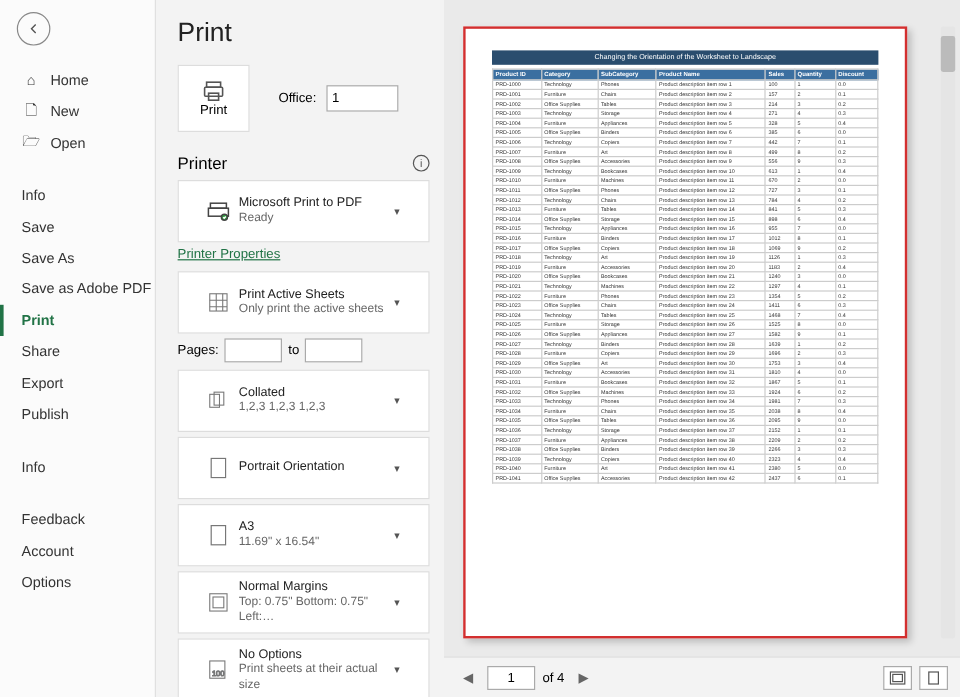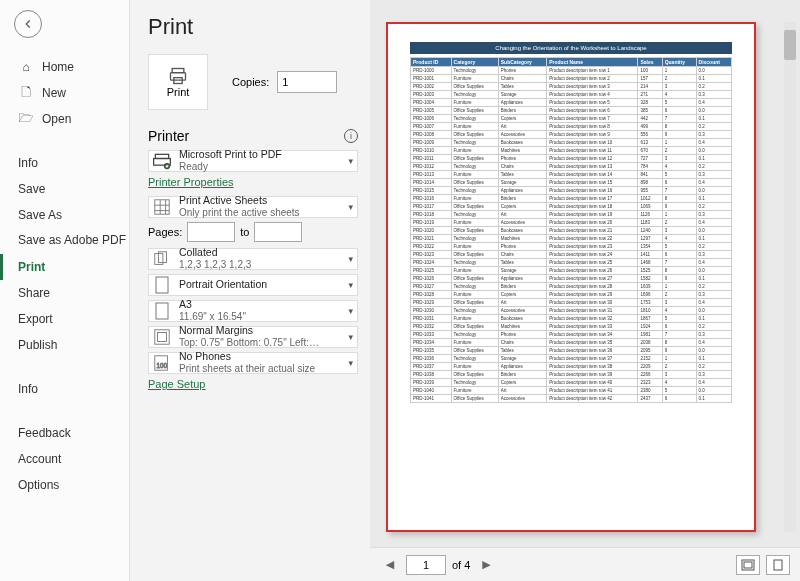--- a/index.html
+++ b/index.html
@@ -16,21 +16,21 @@
 .main { position: absolute; left: 130px; top: 0; width: 240px; height: 581px; padding: 14px 12px 0 18px; }
 .title { font-size: 22px; font-weight: 400; color: #222; margin-bottom: 14px; }
 .print-row { display: flex; align-items: center; gap: 24px; margin-bottom: 18px; }
 .print-btn { width: 60px; height: 56px; border: 1px solid #ddd; background: #fff; display: flex; flex-direction: column; align-items: center; justify-content: center; font-size: 11px; cursor: pointer; }
 .copies { display: flex; align-items: center; gap: 8px; font-size: 11px; }
 .copies input { width: 60px; height: 22px; font-size: 11px; padding: 0 4px; border: 1px solid #aaa; }
 
 .section-h { font-size: 14px; font-weight: 400; margin-bottom: 6px; display: flex; justify-content: space-between; align-items: center; }
 .info-circ { width: 14px; height: 14px; border: 1px solid #555; border-radius: 50%; display: inline-flex; align-items: center; justify-content: center; font-size: 9px; color: #555; }
 
-.opt { display: flex; align-items: center; border: 1px solid #ddd; background: #fff; height: 22px; margin-bottom: 4px; padding: 0 0; cursor: pointer; position: relative; font-size: 10.5px; }
+.opt { display: flex; align-items: center; border: 1px solid #ddd; background: #fff; height: 52px; margin-bottom: 4px; padding: 0 20px; cursor: pointer; position: relative; font-size: 10.5px; }
 .opt .oicon { width: 22px; height: 22px; margin: 0 6px 0 2px; display: flex; align-items: center; justify-content: center; }
 .opt .otext { flex: 1; line-height: 1.25; }
 .opt .otext .l1 { color: #222; }
 .opt .otext .l2 { color: #666; font-size: 10px; }
 .opt .dd { color: #555; font-size: 9px; padding-right: 4px; }
 
 .printer-row .oicon svg { width: 20px; height: 20px; }
 .link { display: block; text-align: left; color: #217346; font-size: 11px; text-decoration: underline; margin: 2px 0 8px 0; cursor: pointer; }
 
 .pages-row { display: flex; align-items: center; gap: 5px; font-size: 11px; margin: 4px 0 6px 0; }
@@ -123,21 +123,21 @@
   <div class="print-row">
     <div class="print-btn">
       <svg width="22" height="20" viewBox="0 0 24 24" fill="none" stroke="#555" stroke-width="1.6">
           <rect x="5" y="3" width="14" height="5"></rect>
           <rect x="3" y="8" width="18" height="9" rx="1"></rect>
           <rect x="7" y="14" width="10" height="7"></rect>
         </svg>
       <span>Print</span>
     </div>
     <div class="copies">
-      <span>Copies:</span>
+      <span>Office:</span>
       <input value="1" style="">
     </div>
   </div>
 
   <div class="section-h">
     <span>Printer</span>
     <span class="info-circ">i</span>
   </div>
   <div class="opt printer-row">
     <span class="oicon">
@@ -232,21 +232,21 @@
   </div>
 
   <div class="opt">
     <span class="oicon">
         <svg width="18" height="18" viewBox="0 0 20 20" fill="none" stroke="#777">
           <rect x="2" y="2" width="14" height="16"></rect>
           <text x="4" y="16" font-size="7" fill="#3b6fa0">100</text>
         </svg>
       </span>
     <span class="otext">
-        <div class="l1">No Phones</div>
+        <div class="l1">No Options</div>
         <div class="l2">Print sheets at their actual size</div>
       </span>
     <span class="dd">▾</span>
   </div>
 
   <a class="link">Page Setup</a>
 </div>
 
 <div class="preview">
   <div class="preview-canvas">

